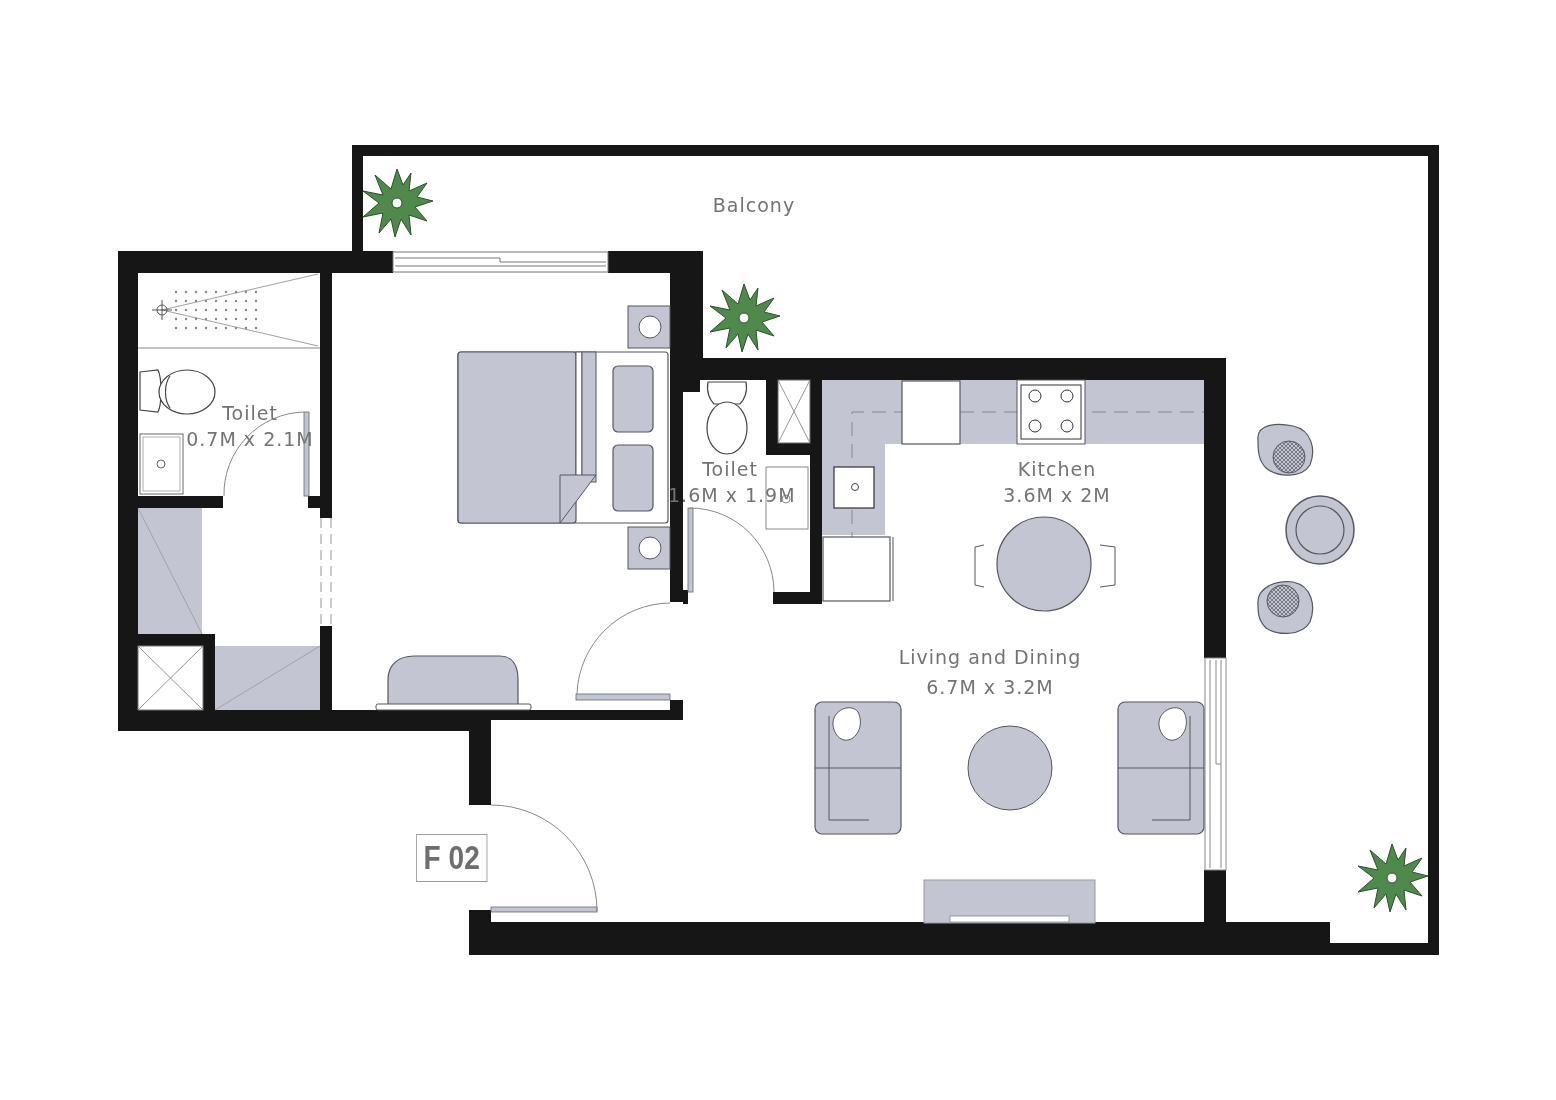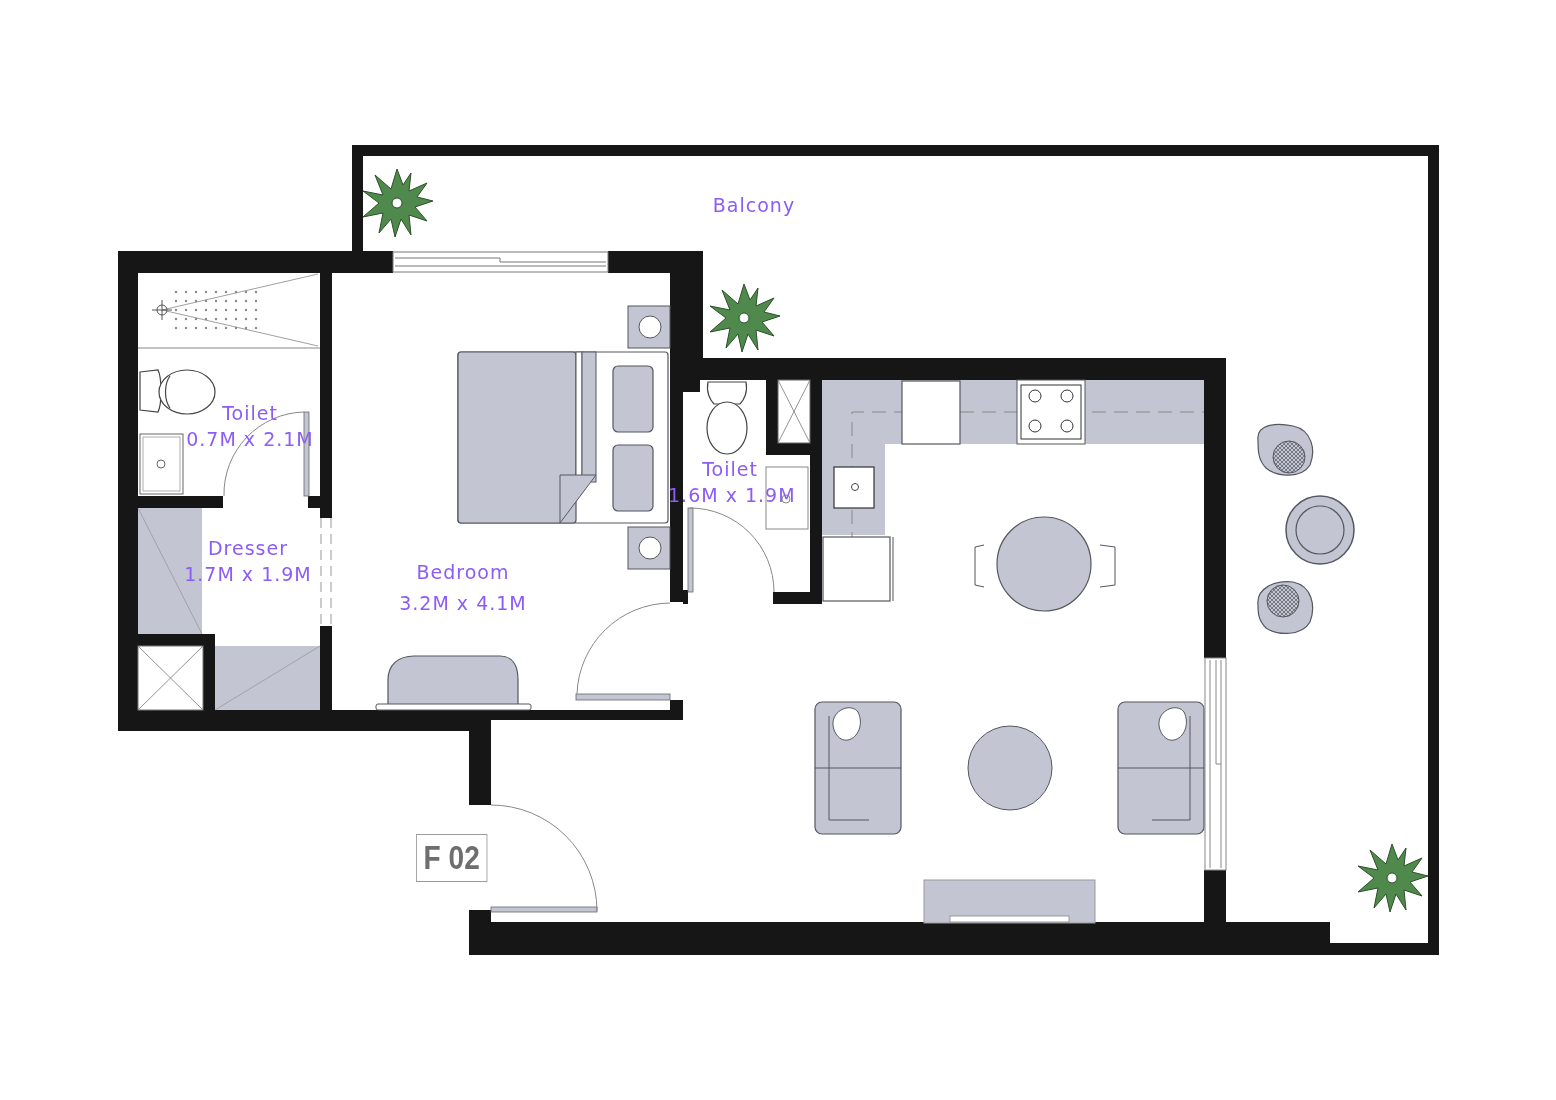--- a/index.html
+++ b/index.html
@@ -1,18 +1,18 @@
 <!DOCTYPE html>
 <html><head>
 <meta charset="utf-8">
 <style>
   html, body { margin:0; padding:0; background:#ffffff; }
   body { width:1556px; height:1100px; position:relative; overflow:hidden; font-family:"DejaVu Sans", "Liberation Sans", sans-serif; }
   .plan { position:absolute; left:0; top:0; width:1556px; height:1100px; }
-  .label { position:absolute; color:#8b5cf6; font-size:19px; letter-spacing:1px; text-align:center; white-space:nowrap; line-height:26px; }
+  .label { position:absolute; color:#737373; font-size:19px; letter-spacing:1px; text-align:center; white-space:nowrap; line-height:26px; }
   .label .name { display:block; }
   .label .dim { display:block; }
   .unit-tag { position:absolute; left:416px; top:834px; width:82px; height:46px; border:1px solid #9a9a9a; background:#fff; color:#6e6e6e; font-family:"Liberation Sans", sans-serif; font-size:33px; font-weight:bold; display:flex; align-items:center; justify-content:center; transform:scaleX(0.85); transform-origin:left center; }
   svg { position:absolute; left:0; top:0; }
 </style>
 </head>
 <body>
 
 <div class="plan">
 
@@ -294,32 +294,32 @@
 
 <div class="label" style="left:704px; top:192px; width:100px;">
   <span class="name">Balcony</span>
 </div>
 
 <div class="label" style="left:170px; top:400px; width:160px;">
   <span class="name">Toilet</span>
   <span class="dim">0.7M x 2.1M</span>
 </div>
 
-<div class="label" style="left:168px; top:535px; width:160px;">
-  <span class="name">Dresser</span>
-  <span class="dim">1.7M x 1.9M</span>
-</div>
-
-<div class="label" style="left:383px; top:557px; width:160px; line-height:31px;">
-  <span class="name">Bedroom</span>
-  <span class="dim">3.2M x 4.1M</span>
-</div>
+
 
 <div class="label" style="left:668px; top:456px; width:124px;">
   <span class="name">Toilet</span>
   <span class="dim">1.6M x 1.9M</span>
 </div>
 
-
+<div class="label" style="left:987px; top:456px; width:140px;">
+  <span class="name">Kitchen</span>
+  <span class="dim">3.6M x 2M</span>
+</div>
+
+<div class="label" style="left:880px; top:642px; width:220px; line-height:30px;">
+  <span class="name">Living and Dining</span>
+  <span class="dim">6.7M x 3.2M</span>
+</div>
 
 <div class="unit-tag">F 02</div>
 
 </div>
 
 </body></html>

